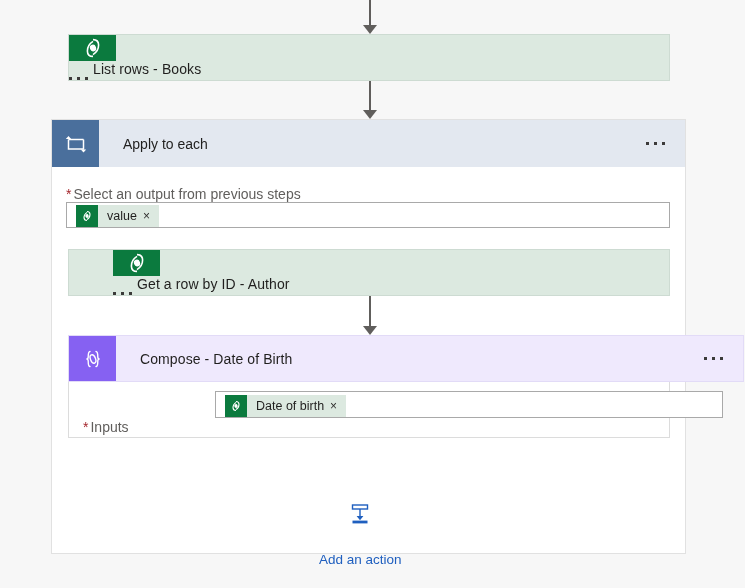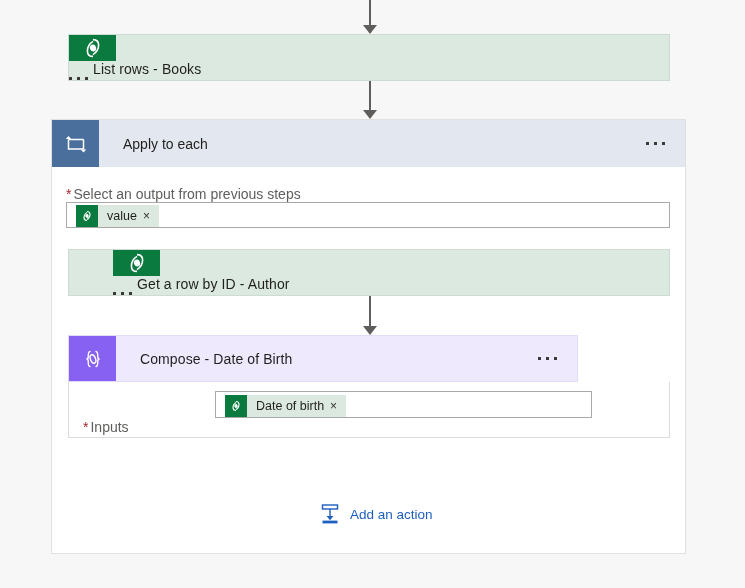--- a/index.html
+++ b/index.html
@@ -168,22 +168,23 @@
     border: 1px solid #dcdcdc;
     border-top: none;
     box-sizing: border-box;
   }
 
   
   .add-action {
     position: absolute;
     display: flex;
     align-items: center;
-    gap: 9px;
+    gap: 27px;
     cursor: pointer;
+    flex-direction: column;
   }
   .add-action .aa-label {
     color: #1f5fbf;
     font-size: 13.5px;
   }
 
   svg { display: block; }
 </style>
 </head>
 <body>
@@ -281,21 +282,21 @@
         <i></i>
     </span>
   </div>
 </div>
 
 <div class="arrow" style="left:358px; top:296px; height:39px;">
   <div class="stem"></div>
   <div class="head"></div>
 </div>
 
-<div class="card compose" style="left:68px; top:335px; width:510px; height:47px;">
+<div class="card compose" style="left:68px; top:335px; width:676px; height:47px;">
   <div class="icon-box">
     <svg width="26" height="26" viewBox="0 0 26 26" aria-hidden="true">
       <g fill="none" stroke="#ffffff" stroke-width="1.4" stroke-linecap="round">
         <path d="M10 5.5C8.2 5.5 8.2 9.6 8.2 11.1 8.2 12.2 7.2 13 6.4 13 7.2 13 8.2 13.8 8.2 14.9 8.2 16.4 8.2 20.5 10 20.5"></path>
         <path d="M16 5.5c1.8 0 1.8 4.1 1.8 5.6 0 1.1 1 1.9 1.8 1.9-.8 0-1.8.8-1.8 1.9 0 1.5 0 5.6-1.8 5.6"></path>
         <ellipse cx="13" cy="13" rx="2.5" ry="4.4" transform="rotate(-22 13 13)"></ellipse>
       </g>
     </svg>
   </div>
   <div class="card-title">Compose - Date of Birth</div>
@@ -307,21 +308,21 @@
     </span>
   </div>
 </div>
 
 <div class="panel" style="left:68px; top:382px; width:602px; height:56px;"></div>
 
 <div class="field-label" style="left:83px; top:419px;">
   <span class="req-star">*</span><span>Inputs</span>
 </div>
 
-<div class="textbox" style="left:215px; top:391px; width:377px; height:27px;">
+<div class="textbox" style="left:215px; top:391px; width:508px; height:27px;">
   <span class="token">
     <span class="tok-icon">
       <svg width="14" height="14" viewBox="0 0 26 26" aria-hidden="true">
         <g fill="none" stroke="#ffffff" stroke-width="2">
           <path d="M13 4.6c3.5 0 5.6 2.1 5.6 5.5 0 4.4-3.1 8-5.6 9.6"></path>
           <path d="M13 21.4c-3.5 0-5.6-2.1-5.6-5.5 0-4.4 3.1-8 5.6-9.6"></path>
         </g>
         <ellipse cx="13" cy="13" rx="3.1" ry="3.5" fill="#ffffff" transform="rotate(-20 13 13)"></ellipse>
       </svg>
     </span>

